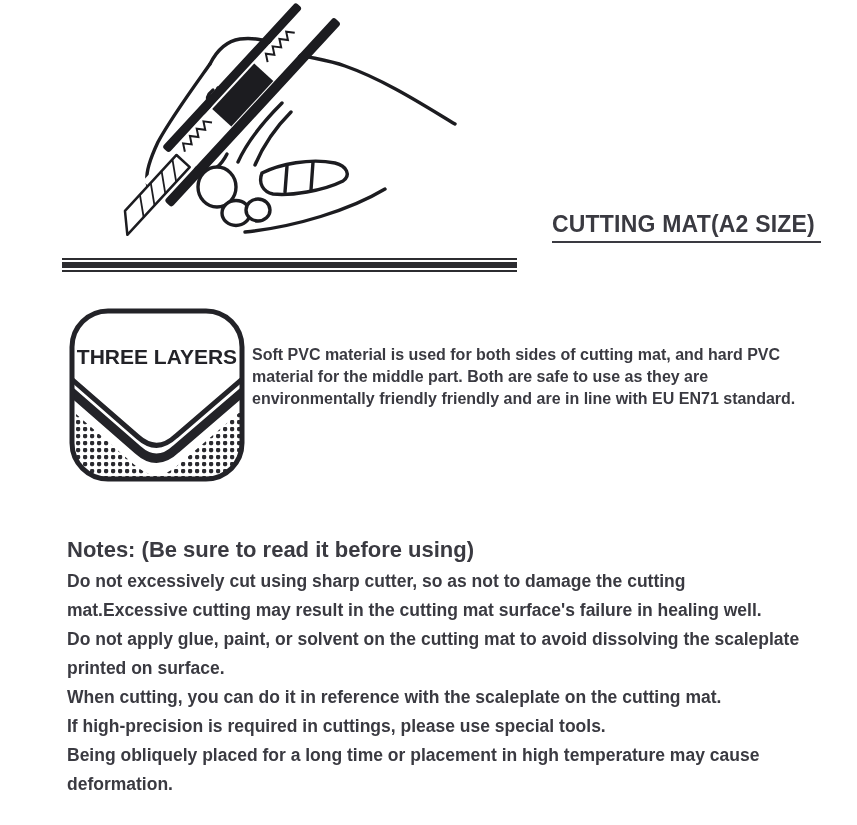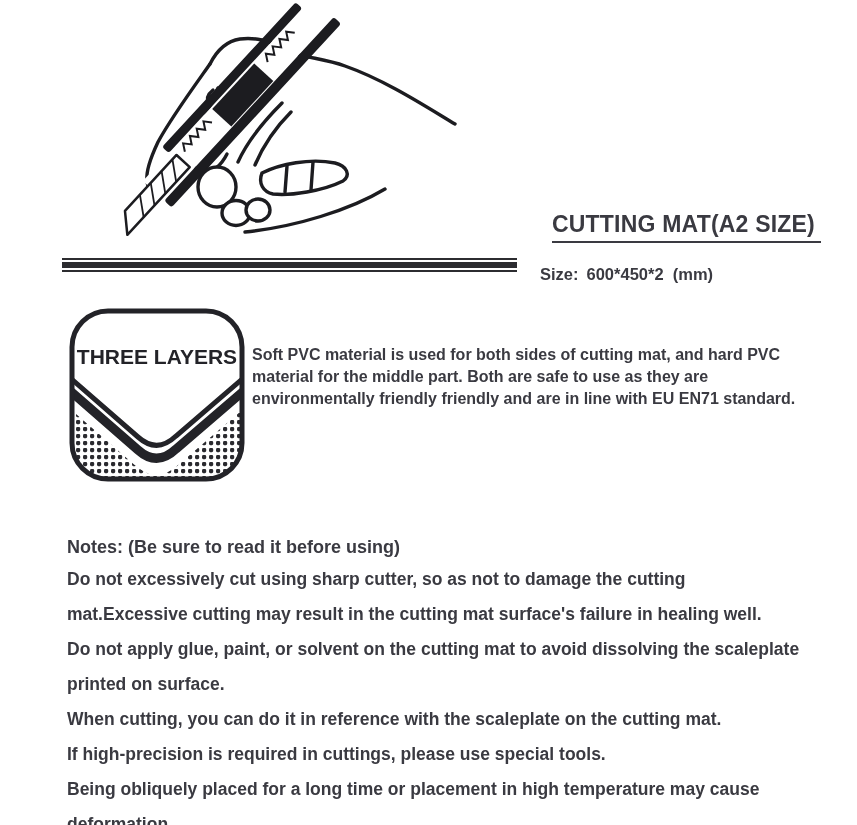--- a/index.html
+++ b/index.html
@@ -26,22 +26,22 @@
   .badge{position:absolute;left:68px;top:307px;width:178px;height:176px;}
   
   .manufacturing{position:absolute;left:252px;top:344px;width:583px;}
   .manufacturing h2{
     font-size:21.5px;font-weight:700;margin:0 0 6px 0;letter-spacing:0.2px;
     border-bottom:2.5px solid #3a3a41;padding-bottom:4px;
   }
   .manufacturing p{font-size:16px;font-weight:700;line-height:22px;margin:0;}
   
   .notes{position:absolute;left:67px;top:537px;width:742px;}
-  .notes h3{font-size:18px;font-weight:700;margin:0 0 4px 0;}
-  .notes p{font-size:17.5px;font-weight:700;line-height:35px;margin:0;}
+  .notes h3{font-size:22px;font-weight:700;margin:0 0 4px 0;}
+  .notes p{font-size:17.5px;font-weight:700;line-height:29px;margin:0;}
 </style>
 </head>
 <body>
 
 <div class="illustration">
   <svg width="430" height="250" viewBox="0 0 430 250" fill="none">
 
     <g stroke="#1c1c20" stroke-width="3.4" stroke-linecap="round" fill="none">
       <path d="M 115,64 C 122,50 132,41 145,39 C 160,37 175,41 185,47 C 203,58 225,57 250,66 C 290,80 330,106 360,124"></path>
       <path d="M 115,64 C 98,88 76,118 63,142 C 55,159 51,172 52,180"></path>
@@ -81,21 +81,20 @@
       <ellipse cx="122" cy="187" rx="19" ry="20" fill="#ffffff"></ellipse>
       <ellipse cx="141" cy="213" rx="14" ry="12.5" fill="#ffffff"></ellipse>
       <ellipse cx="163" cy="210" rx="12" ry="11" fill="#ffffff"></ellipse>
       <path d="M 150,232 C 200,227 255,210 290,189" fill="none"></path>
     </g>
   </svg>
 </div>
 
 <div class="product-block">
   <h1 class="product-title">CUTTING MAT(A2 SIZE)</h1>
-  <div class="spec first"><span class="lbl">Size:</span><span class="val">600*450*2  (mm)</span></div>
 </div>
 
 <div class="divider">
   <div class="thin"></div>
   <div class="thick"></div>
   <div class="thin"></div>
 </div>
 
 <div class="badge">
   <svg width="178" height="176" viewBox="0 0 178 176">

